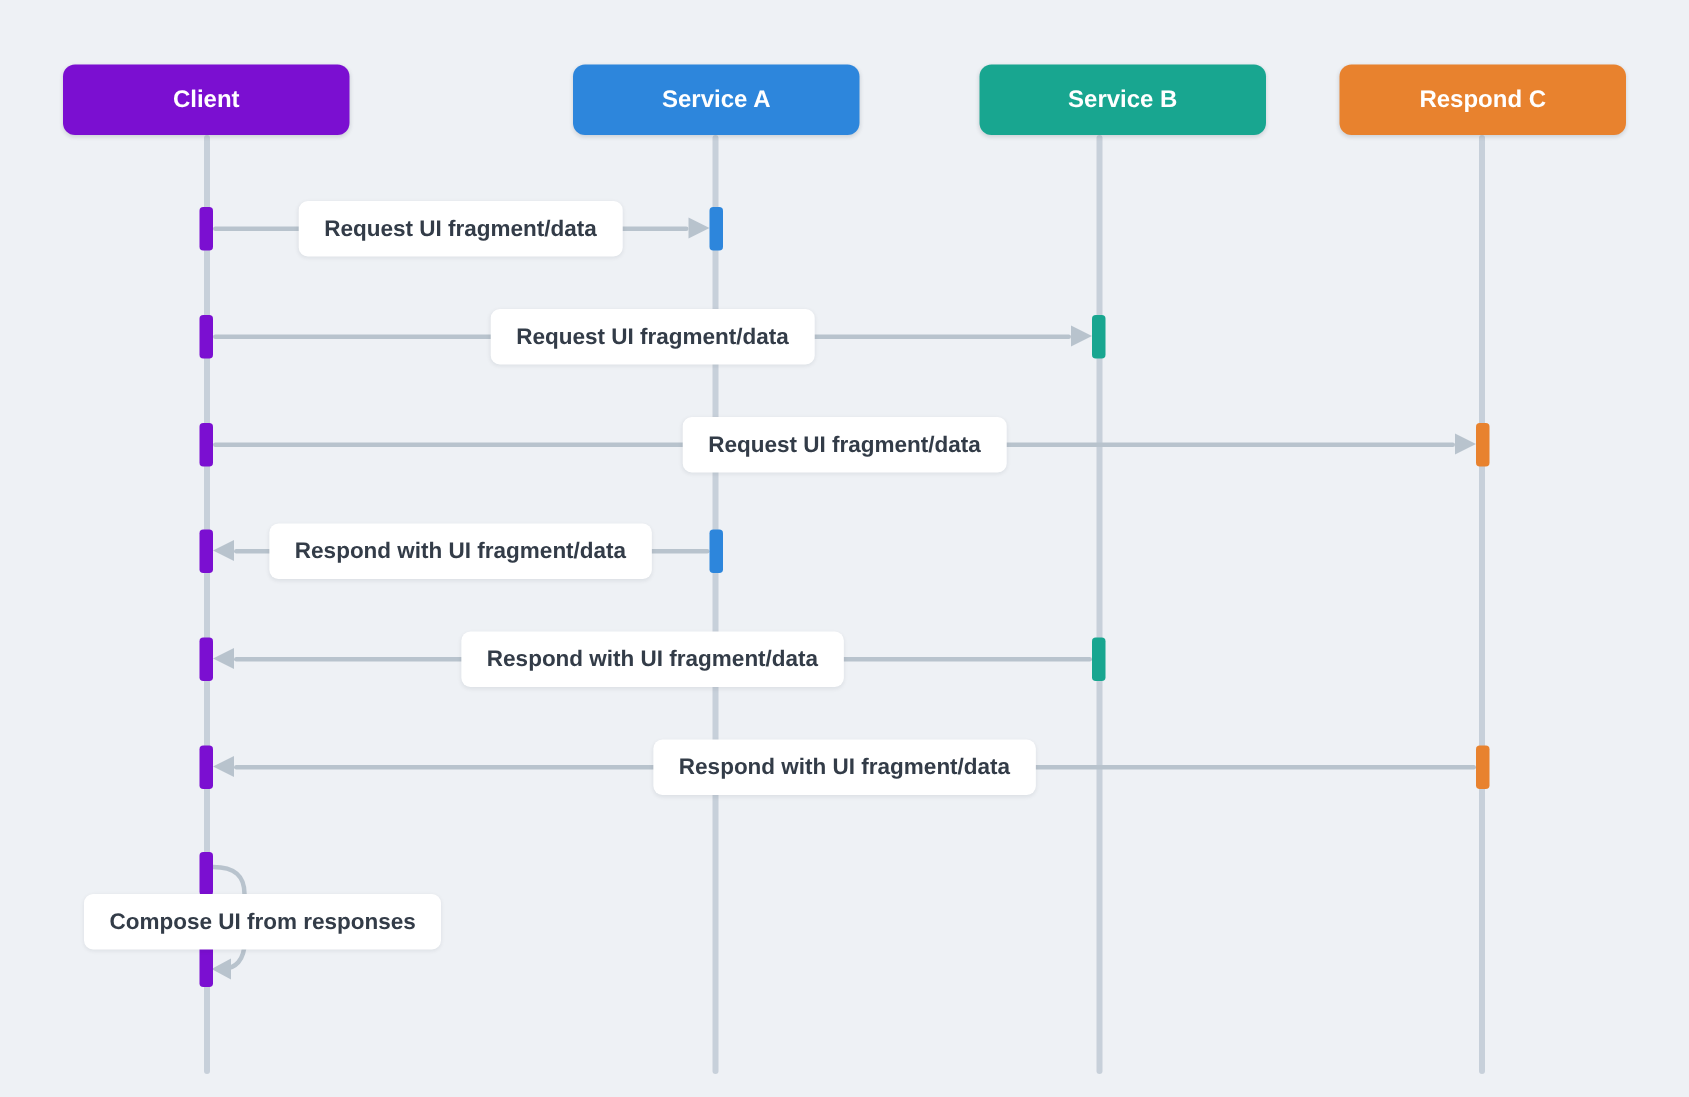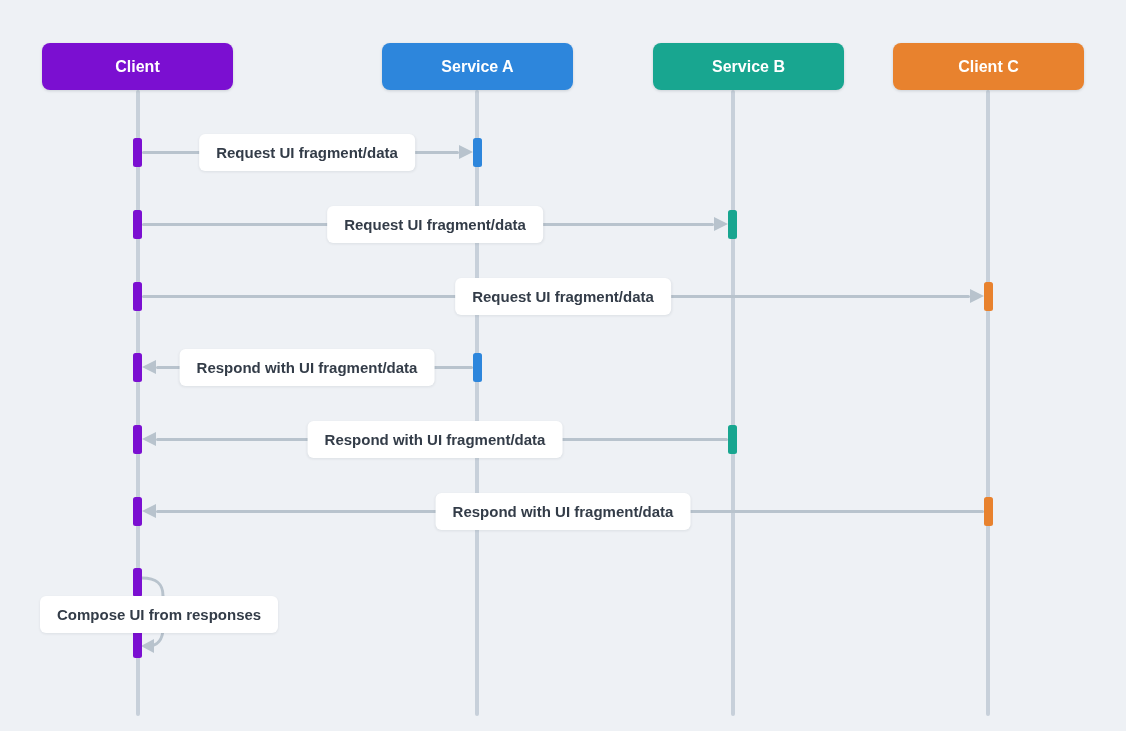--- a/index.html
+++ b/index.html
@@ -97,21 +97,21 @@
   }
 </style>
 </head>
 <body>
 
 <div class="canvas">
 
   <div class="actor purple" style="left:42px">Client</div>
   <div class="actor blue" style="left:382px">Service A</div>
   <div class="actor teal" style="left:653px">Service B</div>
-  <div class="actor orange" style="left:893px">Client C</div>
+  <div class="actor orange" style="left:893px">Respond C</div>
 
   <div class="lifeline" style="left:136px"></div>
   <div class="lifeline" style="left:475px"></div>
   <div class="lifeline" style="left:731px"></div>
   <div class="lifeline" style="left:986px"></div>
 
   <div class="bar purple" style="left:133px;top:137.5px"></div>
   <div class="bar blue" style="left:472.5px;top:137.5px"></div>
   <div class="mline" style="left:142px;top:150.5px;width:316.5px"></div>
   <div class="ah right" style="left:458.5px;top:145px"></div>
@@ -146,15 +146,15 @@
   <div class="mline" style="left:156px;top:509.5px;width:827.5px"></div>
   <div class="ah left" style="left:142px;top:504px"></div>
   <div class="mlabel" style="left:563px;top:492.5px">Respond with UI fragment/data</div>
 
   <div class="bar purple" style="left:133px;top:568px"></div>
   <div class="bar purple" style="left:133px;top:629px"></div>
   <svg class="selfarc" width="50" height="90" viewBox="0 0 50 90">
     <path d="M 12 8 C 27 8 33 14 33 26 L 33 58 C 33 70 27 76 18 76" fill="none" stroke="#b8c3cd" stroke-width="3" stroke-linecap="round"></path>
     <polygon points="24,69 24,83 11,76" fill="#b8c3cd"></polygon>
   </svg>
-  <div class="mlabel noshift" style="left:40px;top:595.5px">Compose UI from responses</div>
+  <div class="mlabel noshift" style="left:56px;top:595.5px">Compose UI from responses</div>
 
 </div>
 
 </body></html>

